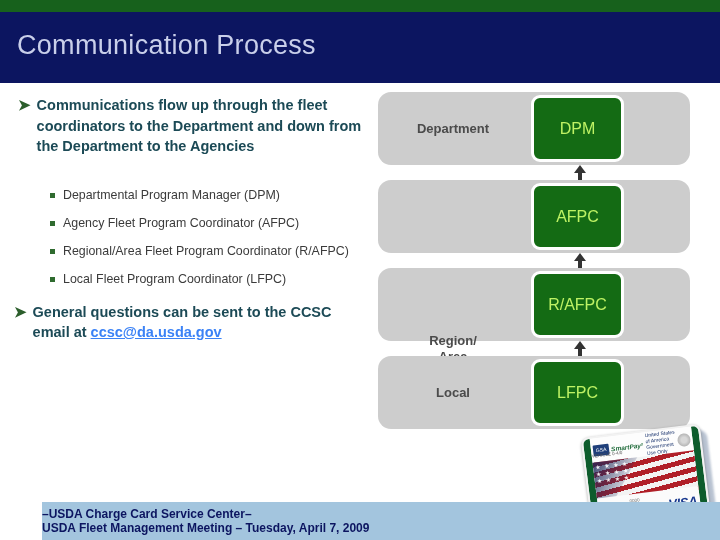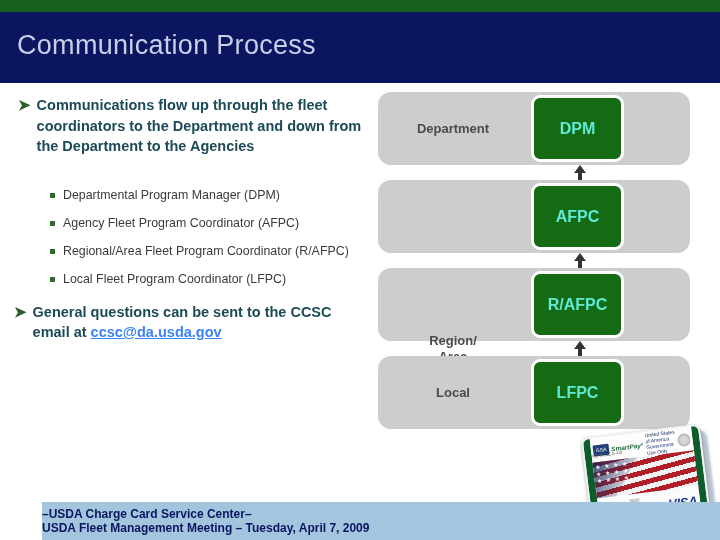--- a/index.html
+++ b/index.html
@@ -73,21 +73,21 @@
     color: #4b4b4b; font-size: 13px; font-weight: 600;
     line-height: 16px;
   }
   .role-box {
     position: absolute; left: 153px; top: 3px;
     width: 93px; height: 67px;
     background: #146b14;
     border: 3px solid #ffffff;
     border-radius: 9px;
     display: flex; align-items: center; justify-content: center;
-    color: #5eead4; font-size: 16px; font-weight: 700;
+    color: #bef264; font-size: 16px; font-weight: 400;
     box-shadow: 0 0 0 0 rgba(0,0,0,0);
   }
   .arrow {
     position: absolute; left: 194px; width: 16px; height: 23px;
     top: 73px;
   }
 
   
   .card-wrap {
     position: absolute; left: 586px; top: 430px;

